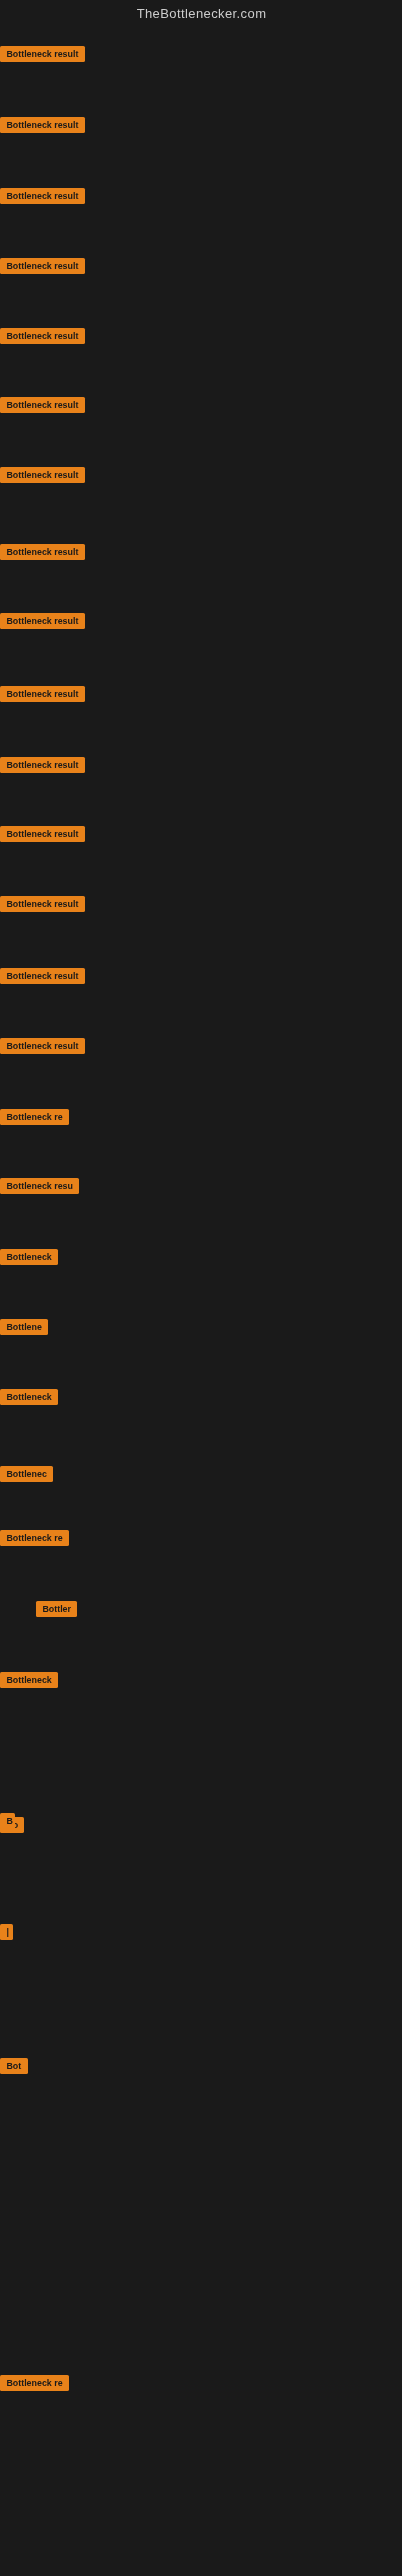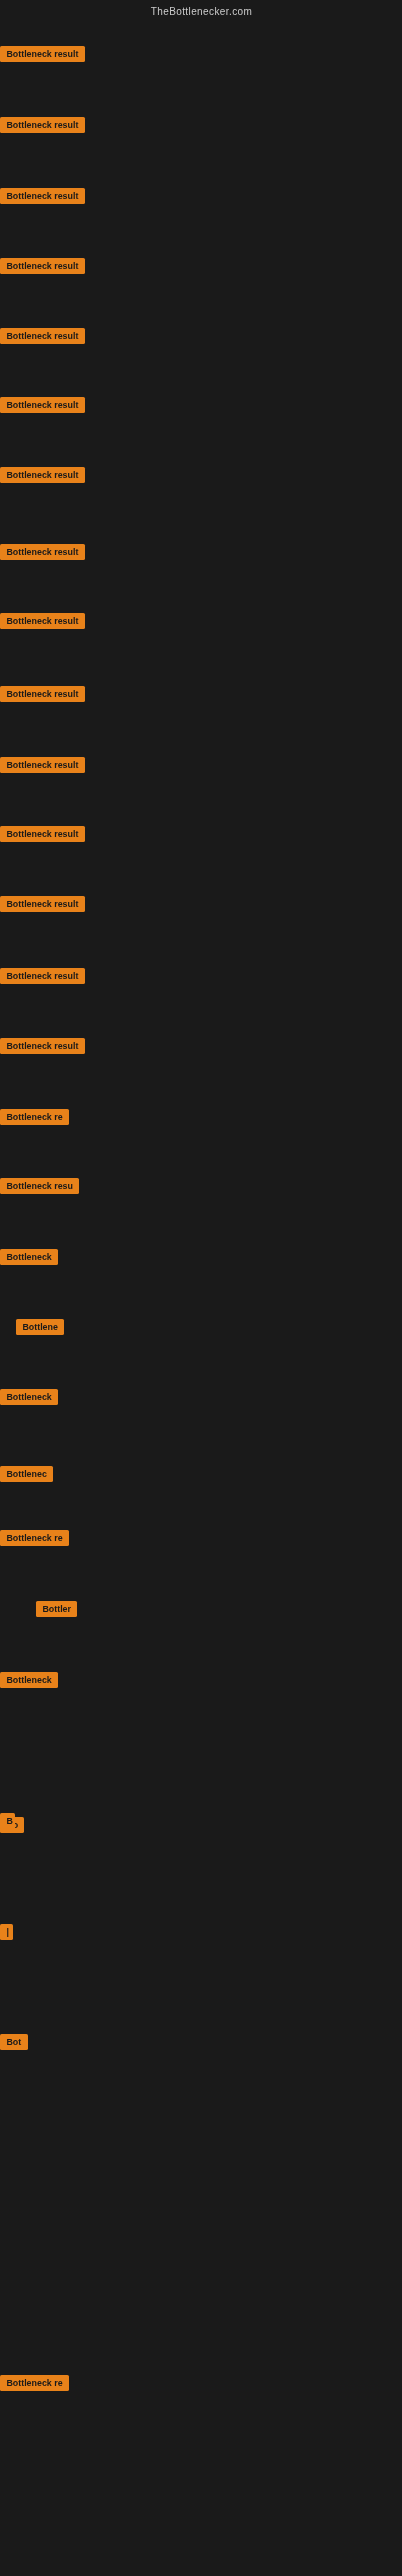--- a/index.html
+++ b/index.html
@@ -12,21 +12,21 @@
       width: 403px;
       min-height: 2576px;
       background-color: #1a1a1a;
       font-family: Arial, sans-serif;
       position: relative;
     }
 
     .site-title {
       text-align: center;
       color: #cccccc;
-      font-size: 10px;
+      font-size: 13px;
       padding: 6.4px 0;
       letter-spacing: 0.4px;
     }
 
     .bottleneck-item {
       position: absolute;
       left: 0;
     }
 
     .bottleneck-badge {
@@ -58,25 +58,25 @@
     <div class="bottleneck-item" style="top: 613px; left: 0px;"><span class="bottleneck-badge" style="max-width: 97px;">Bottleneck result</span></div>
     <div class="bottleneck-item" style="top: 686px; left: 0px;"><span class="bottleneck-badge" style="max-width: 97px;">Bottleneck result</span></div>
     <div class="bottleneck-item" style="top: 757px; left: 0px;"><span class="bottleneck-badge" style="max-width: 97px;">Bottleneck result</span></div>
     <div class="bottleneck-item" style="top: 826px; left: 0px;"><span class="bottleneck-badge" style="max-width: 97px;">Bottleneck result</span></div>
     <div class="bottleneck-item" style="top: 896px; left: 0px;"><span class="bottleneck-badge" style="max-width: 97px;">Bottleneck result</span></div>
     <div class="bottleneck-item" style="top: 968px; left: 0px;"><span class="bottleneck-badge" style="max-width: 97px;">Bottleneck result</span></div>
     <div class="bottleneck-item" style="top: 1038px; left: 0px;"><span class="bottleneck-badge" style="max-width: 93px;">Bottleneck result</span></div>
     <div class="bottleneck-item" style="top: 1109px; left: 0px;"><span class="bottleneck-badge" style="max-width: 72px;">Bottleneck re</span></div>
     <div class="bottleneck-item" style="top: 1178px; left: 0px;"><span class="bottleneck-badge" style="max-width: 81px; text-align: center;">Bottleneck resu</span></div>
     <div class="bottleneck-item" style="top: 1249px; left: 0px;"><span class="bottleneck-badge" style="max-width: 60px;">Bottleneck</span></div>
-    <div class="bottleneck-item" style="top: 1319px; left: 16px;"><span class="bottleneck-badge" style="max-width: 52px;">Bottlene</span></div>
+    <div class="bottleneck-item" style="top: 1319px; left: 0px;"><span class="bottleneck-badge" style="max-width: 52px;">Bottlene</span></div>
     <div class="bottleneck-item" style="top: 1389px; left: 0px;"><span class="bottleneck-badge" style="max-width: 60px;">Bottleneck</span></div>
     <div class="bottleneck-item" style="top: 1459px; left: 0px;"><span class="bottleneck-badge" style="max-width: 56px; margin-top: 7px;">Bottlenec</span></div>
     <div class="bottleneck-item" style="top: 1530px; left: 0px;"><span class="bottleneck-badge" style="max-width: 72px;">Bottleneck re</span></div>
     <div class="bottleneck-item" style="top: 1601px; left: 0px;"><span class="bottleneck-badge" style="max-width: 44px; margin-left: 36px;">Bottler</span></div>
     <div class="bottleneck-item" style="top: 1672px; left: 0px;"><span class="bottleneck-badge" style="max-width: 60px;">Bottleneck</span></div>
     <div class="bottleneck-item" style="top: 1817px; left: 0px;"><span class="bottleneck-badge" style="max-width: 24px;">Bo</span></div>
     <div class="bottleneck-item" style="top: 1813px; left: 0px;"><span class="bottleneck-badge" style="max-width: 14.5px;">B</span></div>
     <div class="bottleneck-item" style="top: 1924px; left: 0px;"><span class="bottleneck-badge" style="max-width: 9.7px;">|</span></div>
-    <div class="bottleneck-item" style="top: 2034px; left: 0px;"><span class="bottleneck-badge" style="max-width: 28px;">Bot</span></div>
+    <div class="bottleneck-item" style="top: 2034px; left: 0px;"><span class="bottleneck-badge" style="max-width: 28px; margin-top: 24px;">Bot</span></div>
     <div class="bottleneck-item" style="top: 2375px; left: 0px;"><span class="bottleneck-badge" style="max-width: 72px;">Bottleneck re</span></div>
   </div>
 
 
 </body></html>

